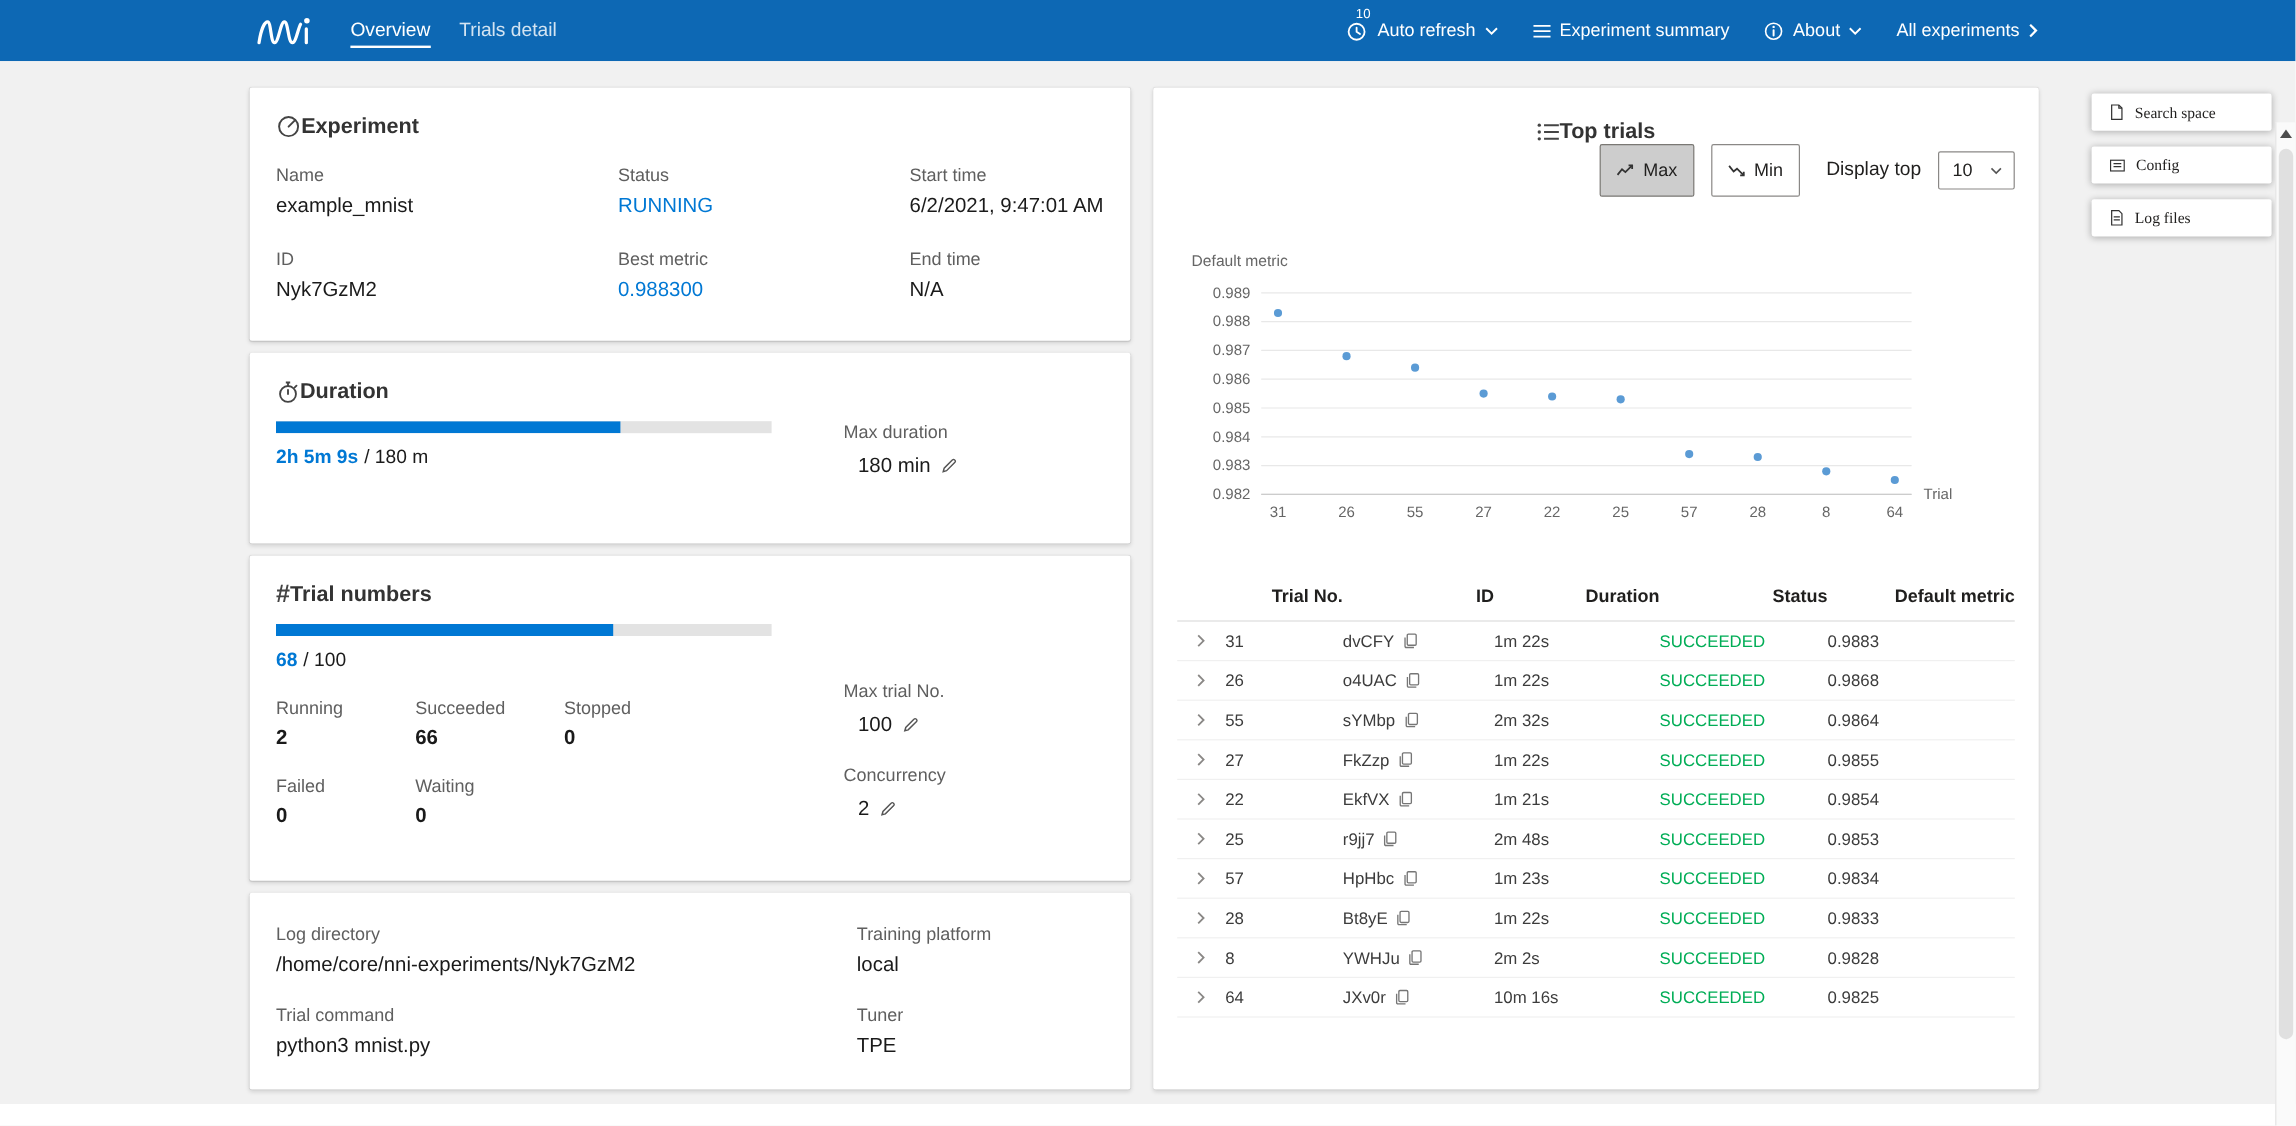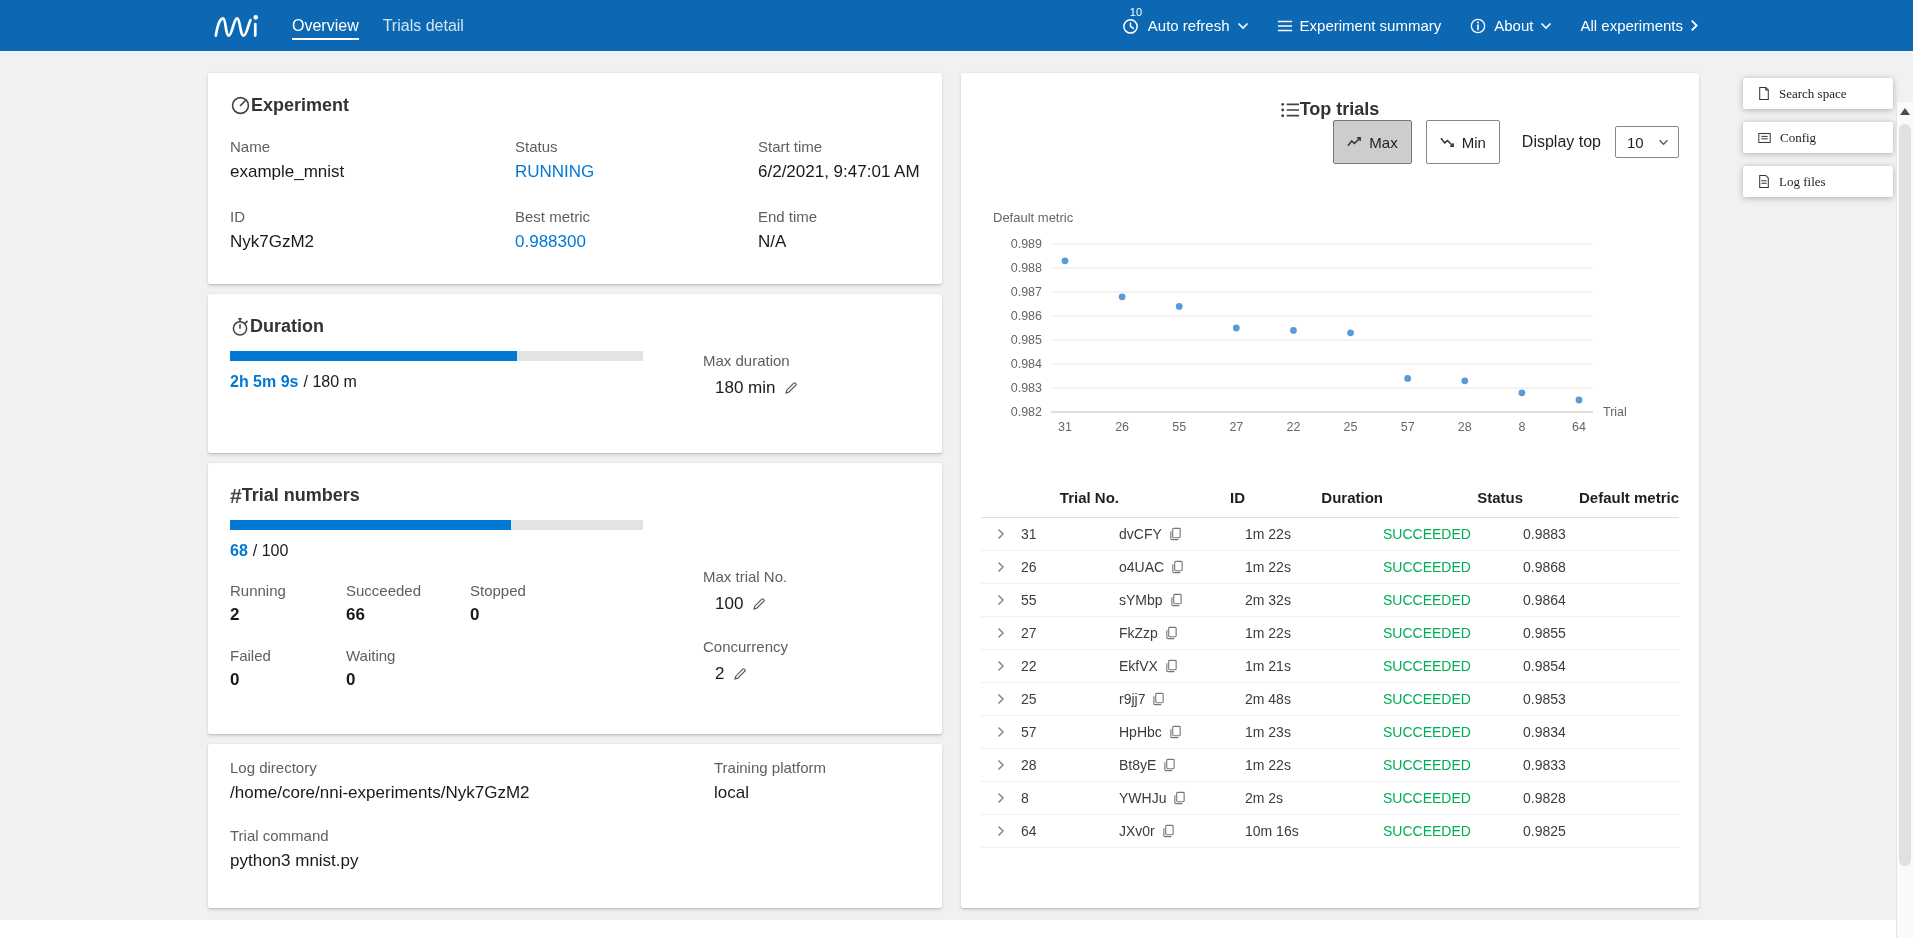--- a/index.html
+++ b/index.html
@@ -31,21 +31,21 @@
   .content { position:absolute; top:51px; left:0; width:1913px; height:869px; background:#f1f1f1; }
 
   .card { background:#fff; border-radius:2px;
           box-shadow:0 1.6px 3.6px rgba(0,0,0,.13), 0 .3px .9px rgba(0,0,0,.10); }
   .card-title { display:flex; align-items:center; font-size:18px; font-weight:700; color:#333; }
 
   .col-left { position:absolute; left:208px; top:22px; width:734px; display:flex; flex-direction:column; gap:10px; }
   .card-exp   { height:211px; padding:22px; }
   .card-dur   { height:159px; padding:22px; }
   .card-tn    { height:271px; padding:22px; }
-  .card-meta  { height:164px; padding:15px 22px; }
+  .card-meta  { height:164px; padding:26px 22px; }
 
   .f-label { font-size:15px; color:#5f5f5f; margin-bottom:7px; }
   .f-value { font-size:17px; color:#1a1a1a; }
   .accent  { color:#0078d4; }
 
   .exp-grid { display:grid; grid-template-columns:285px 243px 1fr; row-gap:26px; margin-top:22px; }
 
   .dur-row { display:flex; }
   .dur-left { width:413px; margin-top:14px; }
   .bar { width:413px; height:10px; background:#e3e3e3; overflow:hidden; }
@@ -293,20 +293,24 @@
           <div class="f-label">Log directory</div>
           <div class="f-value">/home/core/nni-experiments/Nyk7GzM2</div>
         </div>
         <div>
           <div class="f-label">Training platform</div>
           <div class="f-value">local</div>
         </div>
         <div>
           <div class="f-label">Trial command</div>
           <div class="f-value">python3 mnist.py</div>
+        </div>
+        <div>
+          <div class="f-label">Tuner</div>
+          <div class="f-value">TPE</div>
         </div>
       </div>
     </div>
   </div>
 
   <div class="card card-trials">
     <div class="trials-header">
       <div class="card-title">
         <svg width="19" height="16" viewBox="0 0 20 16">
           <path d="M6 2 h13 M6 8 h13 M6 14 h13" stroke="#444" stroke-width="1.8"></path>

